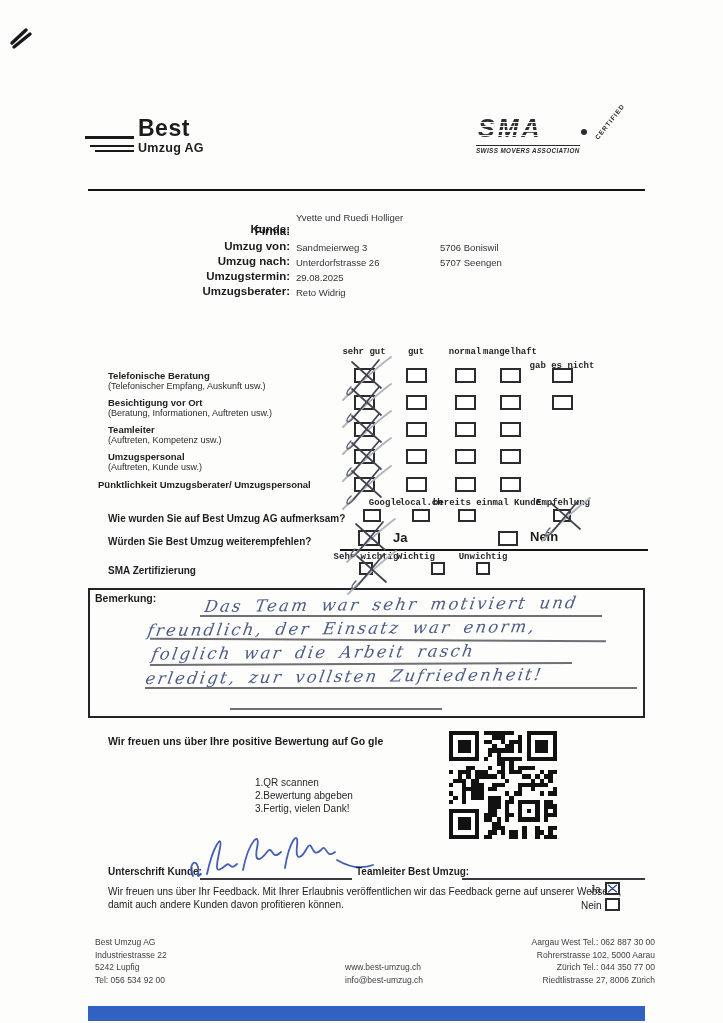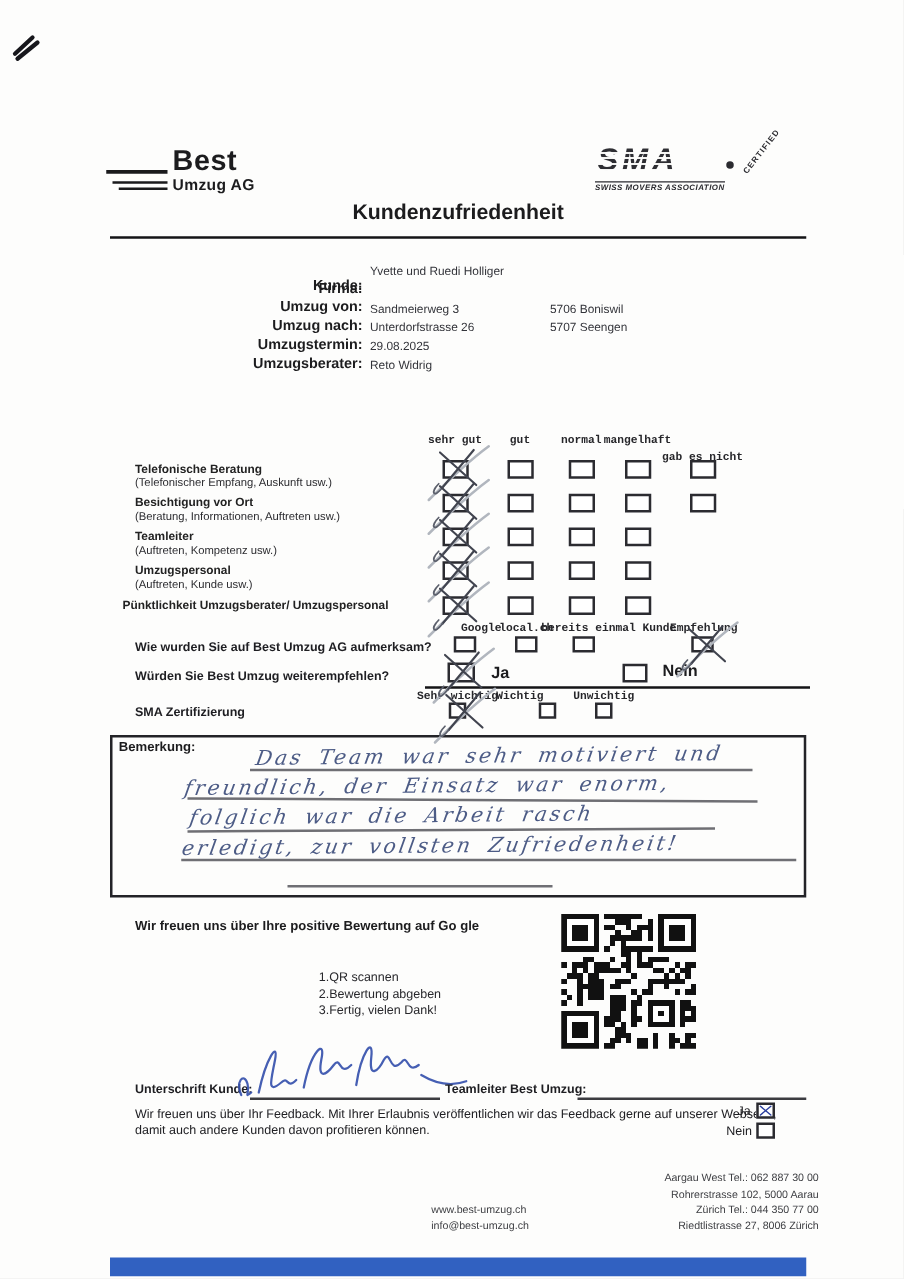--- a/index.html
+++ b/index.html
@@ -50,21 +50,20 @@
     <div class="abs smallB" style="left:53px;top:27px;">Umzug AG</div>
   </div>
 
   <div class="abs" style="left:472px;top:108px;width:165px;height:55px;">
     <div class="abs sma-big" style="left:6px;top:6px;">SMA</div>
     <div class="abs sma-sub" style="left:4px;top:37px;">SWISS MOVERS ASSOCIATION</div>
     <div class="abs certified" style="left:116px;top:10px;">CERTIFIED</div>
     <div class="abs" style="left:109px;top:21px;width:6px;height:6px;border-radius:50%;background:#2b2b30;"></div>
   </div>
 
-  <div class="abs" style="left:88px;top:160px;width:557px;text-align:center;font-size:17px;font-weight:700;">Kundenzufriedenheit</div>
   <div class="rule" style="left:88px;top:189px;width:557px;height:2px;"></div>
 
   <div>
     <div class="abs lbl" style="left:150px;top:223px;width:140px;">Kunde:</div>
     <div class="abs val" style="left:296px;top:212px;">Yvette und Ruedi Holliger</div>
     <div class="abs lbl" style="left:150px;top:225px;width:140px;">Firma:</div>
     <div class="abs val" style="left:296px;top:227px;"></div>
     <div class="abs lbl" style="left:150px;top:240px;width:140px;">Umzug von:</div>
     <div class="abs val" style="left:296px;top:242px;">Sandmeierweg 3</div>
     <div class="abs val" style="left:440px;top:242px;">5706 Boniswil</div>
@@ -350,20 +349,26 @@
     </g>
   </svg>
   <div class="abs q" style="left:356px;top:866px;">Teamleiter Best Umzug:</div>
   <div class="uline" style="left:462px;top:878px;width:183px;background:#3c3c40;"></div>
 
   <div class="abs consent" style="left:108px;top:886px;">Wir freuen uns über Ihr Feedback. Mit Ihrer Erlaubnis veröffentlichen wir das Feedback gerne auf unserer Webseite,</div>
   <div class="abs consent" style="left:108px;top:899px;">damit auch andere Kunden davon profitieren können.</div>
   <div class="abs consent" style="left:590px;top:884px;">Ja</div>
   <div class="abs consent" style="left:581px;top:900px;">Nein</div>
 
+  <div class="abs ft" style="left:95px;top:936px;">
+    <div>Best Umzug AG</div>
+    <div>Industriestrasse 22</div>
+    <div>5242 Lupfig</div>
+    <div>Tel: 056 534 92 00</div>
+  </div>
   <div class="abs ft" style="left:345px;top:961px;">
     <div>www.best-umzug.ch</div>
     <div>info@best-umzug.ch</div>
   </div>
   <div class="abs ft" style="right:68px;top:936px;text-align:right;">
     <div>Aargau West Tel.: 062 887 30 00</div>
     <div>Rohrerstrasse 102, 5000 Aarau</div>
     <div>Zürich Tel.: 044 350 77 00</div>
     <div>Riedtlistrasse 27, 8006 Zürich</div>
   </div>

